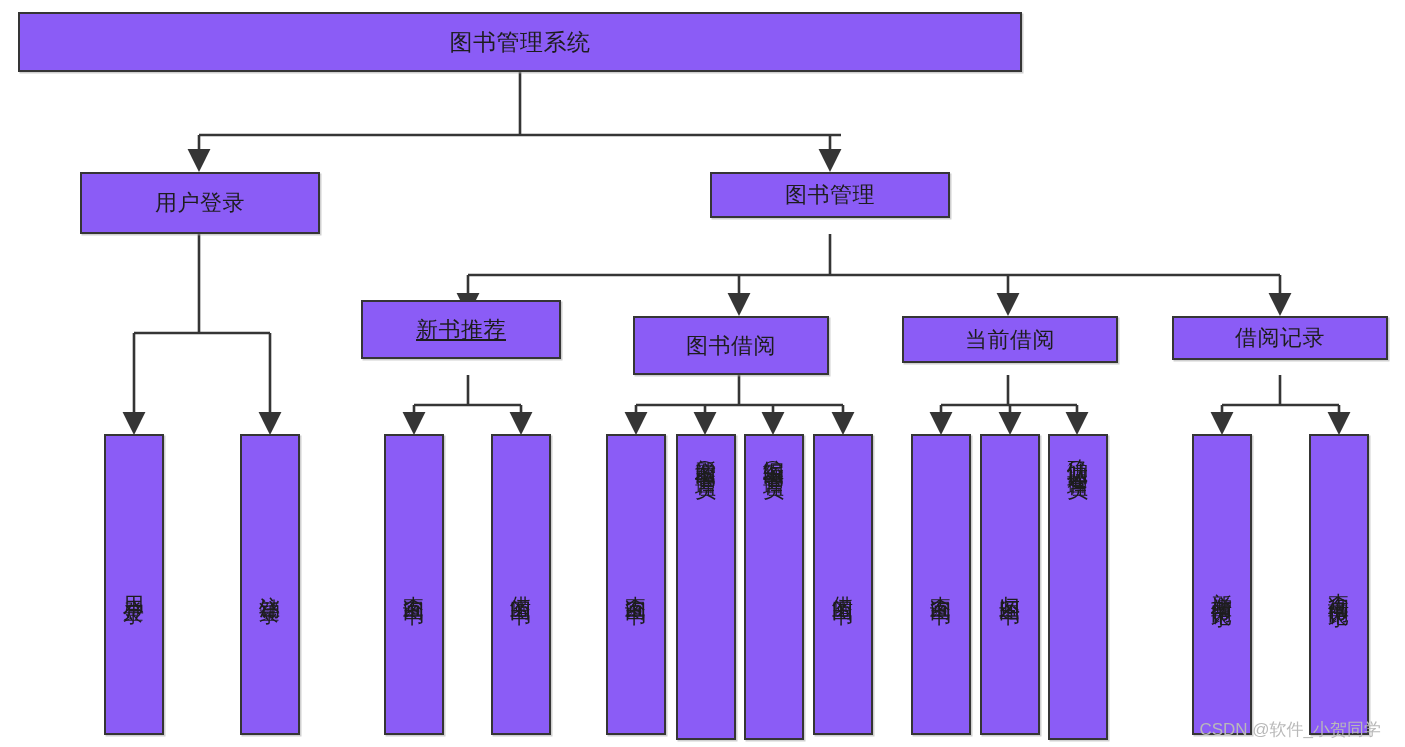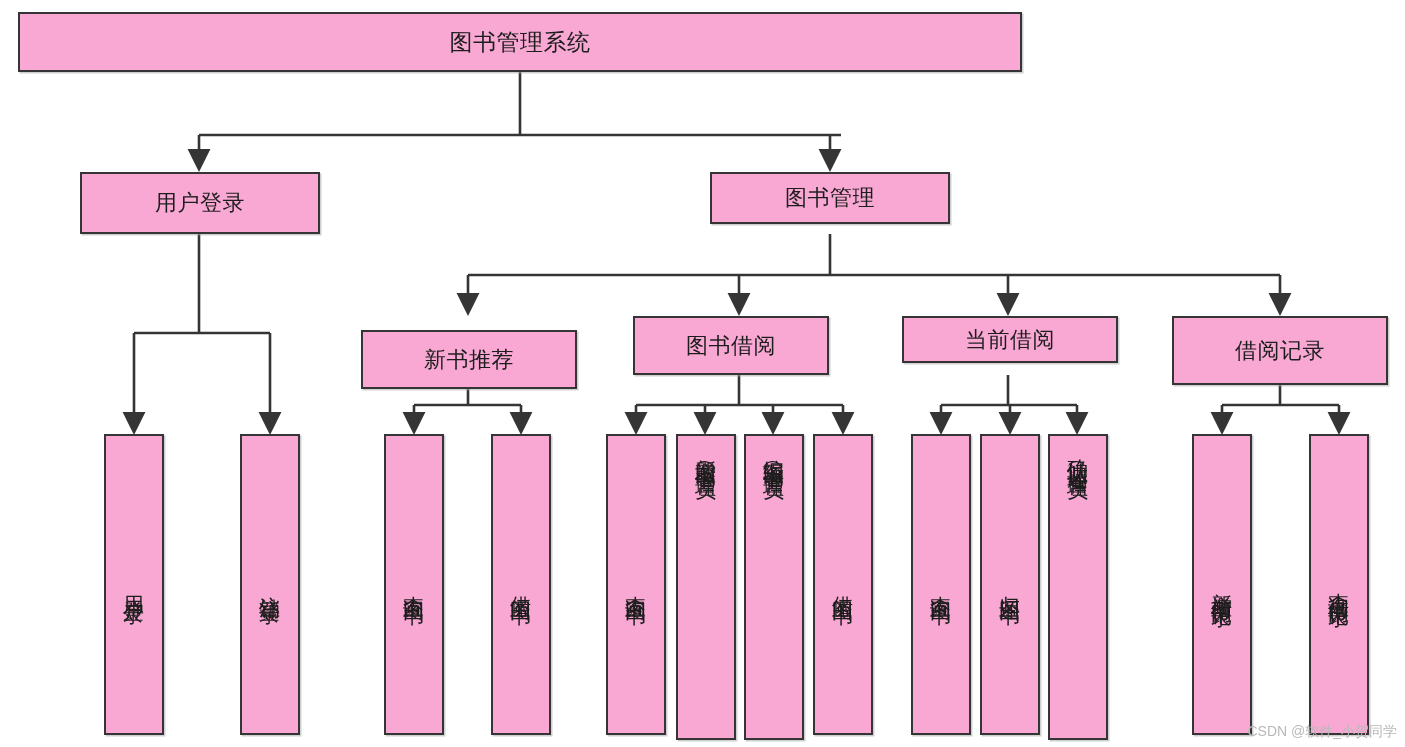--- a/index.html
+++ b/index.html
@@ -22,21 +22,21 @@
     position: absolute;
     left: 0;
     top: 0;
     width: 1405px;
     height: 747px;
     pointer-events: none;
   }
   .node {
     position: absolute;
     box-sizing: border-box;
-    background: #f9a8d4;
+    background: #8b5cf6;
     border: 2px solid #353535;
     box-shadow: 1.5px 1.5px 0 rgba(170,170,170,0.55);
     display: flex;
     align-items: center;
     justify-content: center;
     color: #1d1d1d;
   }
   .node .label {
     display: block;
     text-align: center;
@@ -63,23 +63,23 @@
     line-height: 1.0;
     letter-spacing: 3px;
     white-space: nowrap;
   }
   .node.vertical.centered {
     align-items: center;
     padding-top: 0;
   }
   #watermark {
     position: absolute;
-    right: 8px;
+    right: 24px;
     bottom: 6px;
-    font-size: 14px;
+    font-size: 17px;
     color: #b9b9b9;
     white-space: nowrap;
     user-select: none;
     margin-top: 16px;
   }
 </style>
 </head>
 <body>
 
 <div id="diagram-root">
@@ -135,37 +135,37 @@
   </svg>
 
   <div class="node horizontal root" style="left:18px; top:12px; width:1004px; height:60px;">
     <span class="label">图书管理系统</span>
   </div>
 
   <div class="node horizontal" style="left:80px; top:172px; width:240px; height:62px;">
     <span class="label">用户登录</span>
   </div>
 
-  <div class="node horizontal" style="left:710px; top:172px; width:240px; height:52px;">
+  <div class="node horizontal" style="left:710px; top:172px; width:240px; height:46px;">
     <span class="label">图书管理</span>
   </div>
 
-  <div class="node horizontal" style="left:361px; top:330px; width:216px; height:59px;">
+  <div class="node horizontal" style="left:361px; top:300px; width:200px; height:59px;text-decoration:underline;">
     <span class="label">新书推荐</span>
   </div>
 
   <div class="node horizontal" style="left:633px; top:316px; width:196px; height:59px;">
     <span class="label">图书借阅</span>
   </div>
 
   <div class="node horizontal" style="left:902px; top:316px; width:216px; height:47px;">
     <span class="label">当前借阅</span>
   </div>
 
-  <div class="node horizontal" style="left:1172px; top:316px; width:216px; height:69px;">
+  <div class="node horizontal" style="left:1172px; top:316px; width:216px; height:44px;">
     <span class="label">借阅记录</span>
   </div>
 
   <div class="node vertical centered" style="left:104px; top:434px; width:60px; height:301px;">
     <span class="label">用户登录</span>
   </div>
 
   <div class="node vertical centered" style="left:240px; top:434px; width:60px; height:301px;">
     <span class="label">注销登录</span>
   </div>

